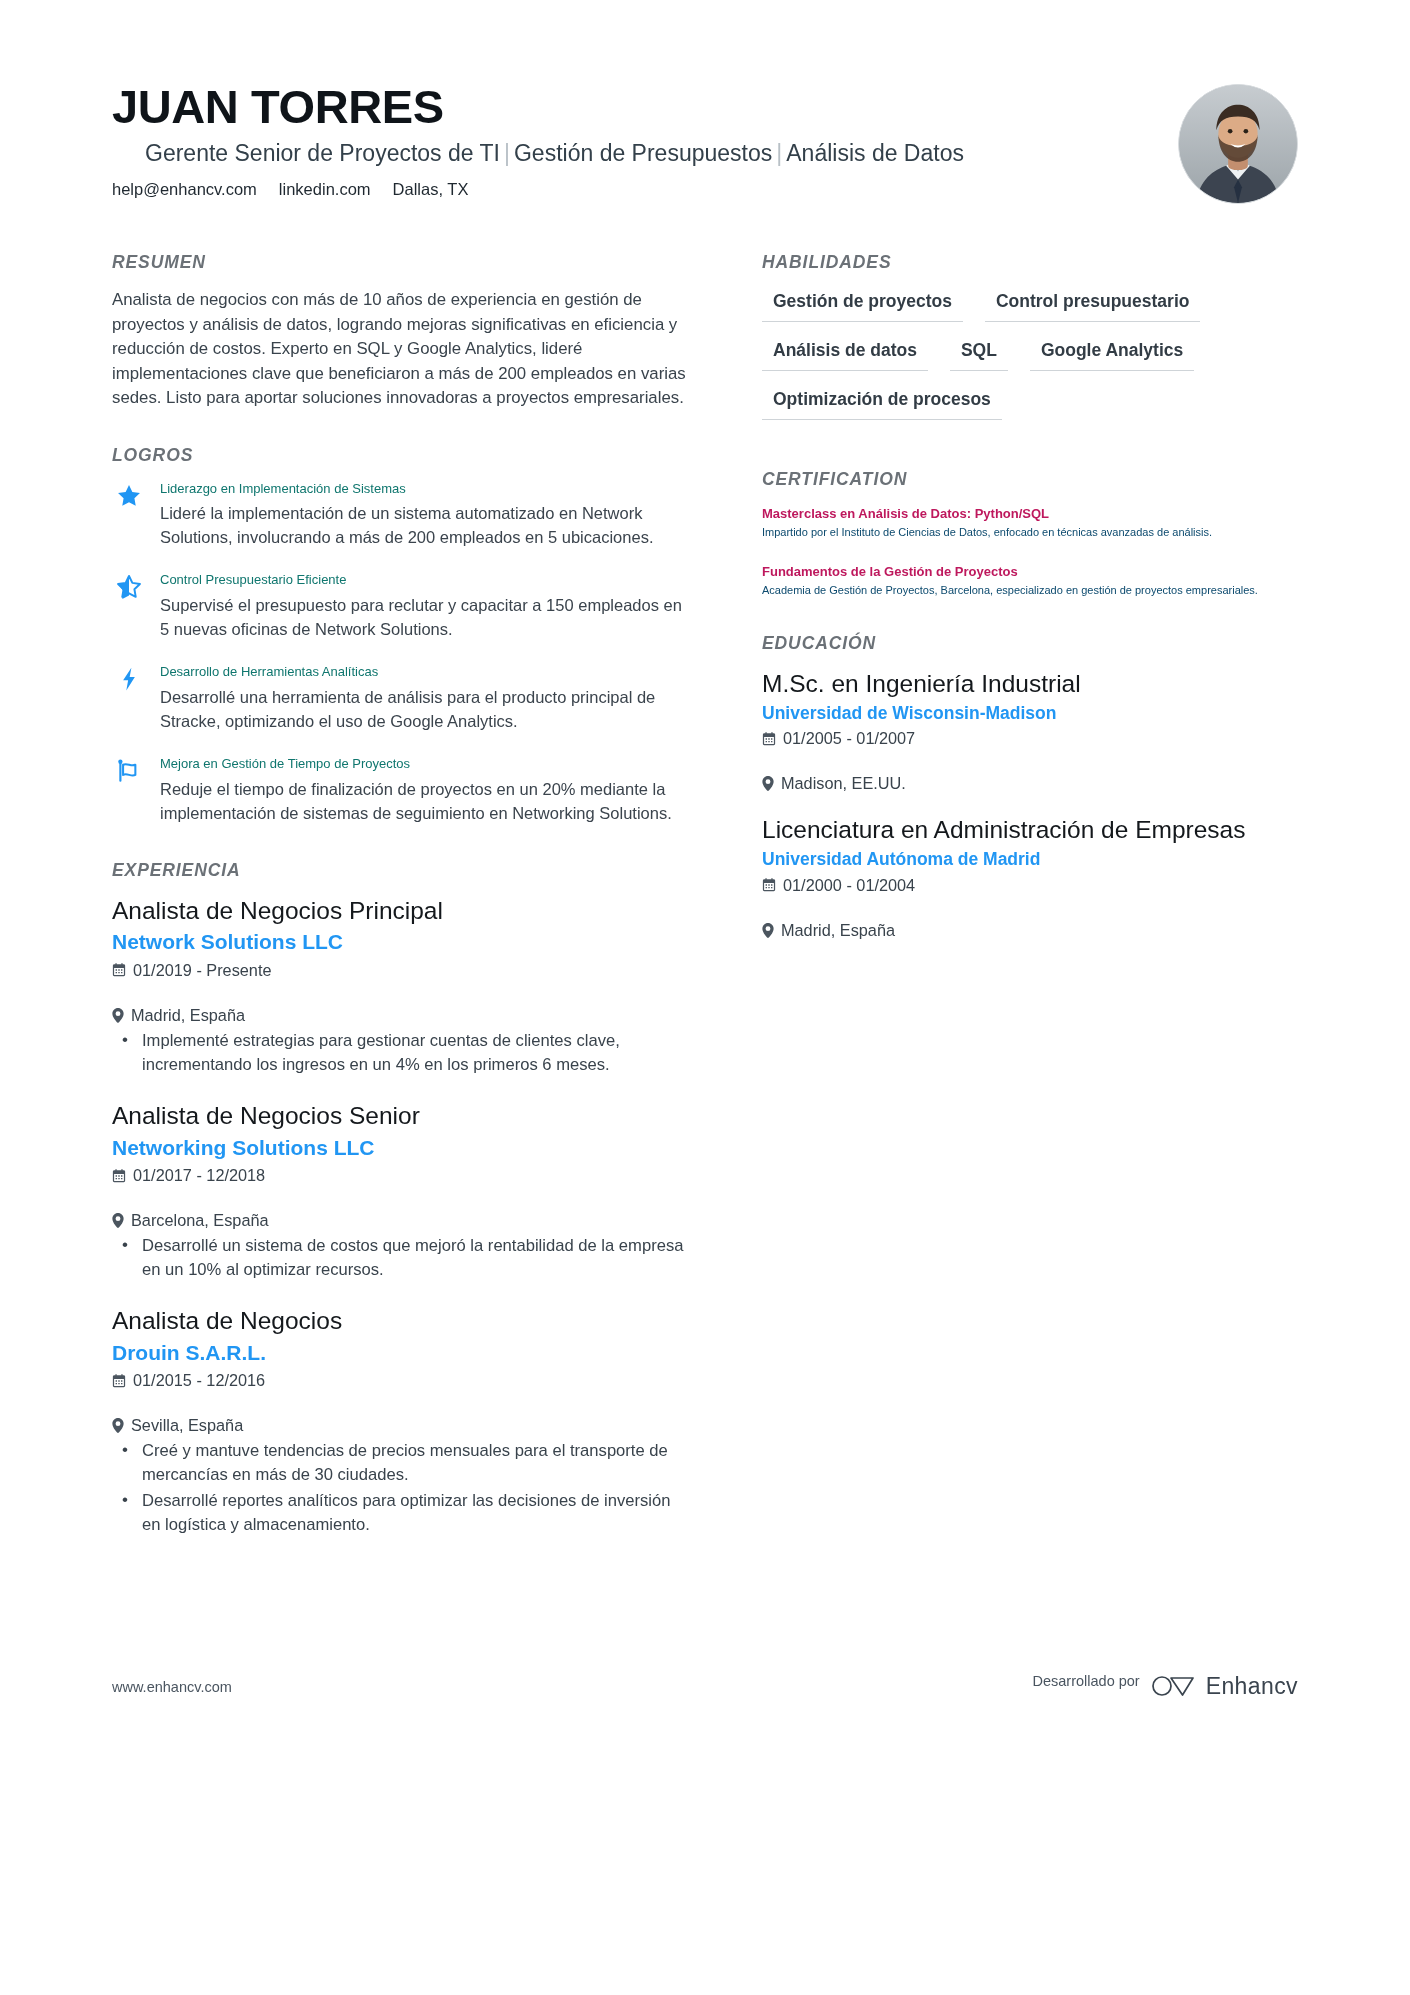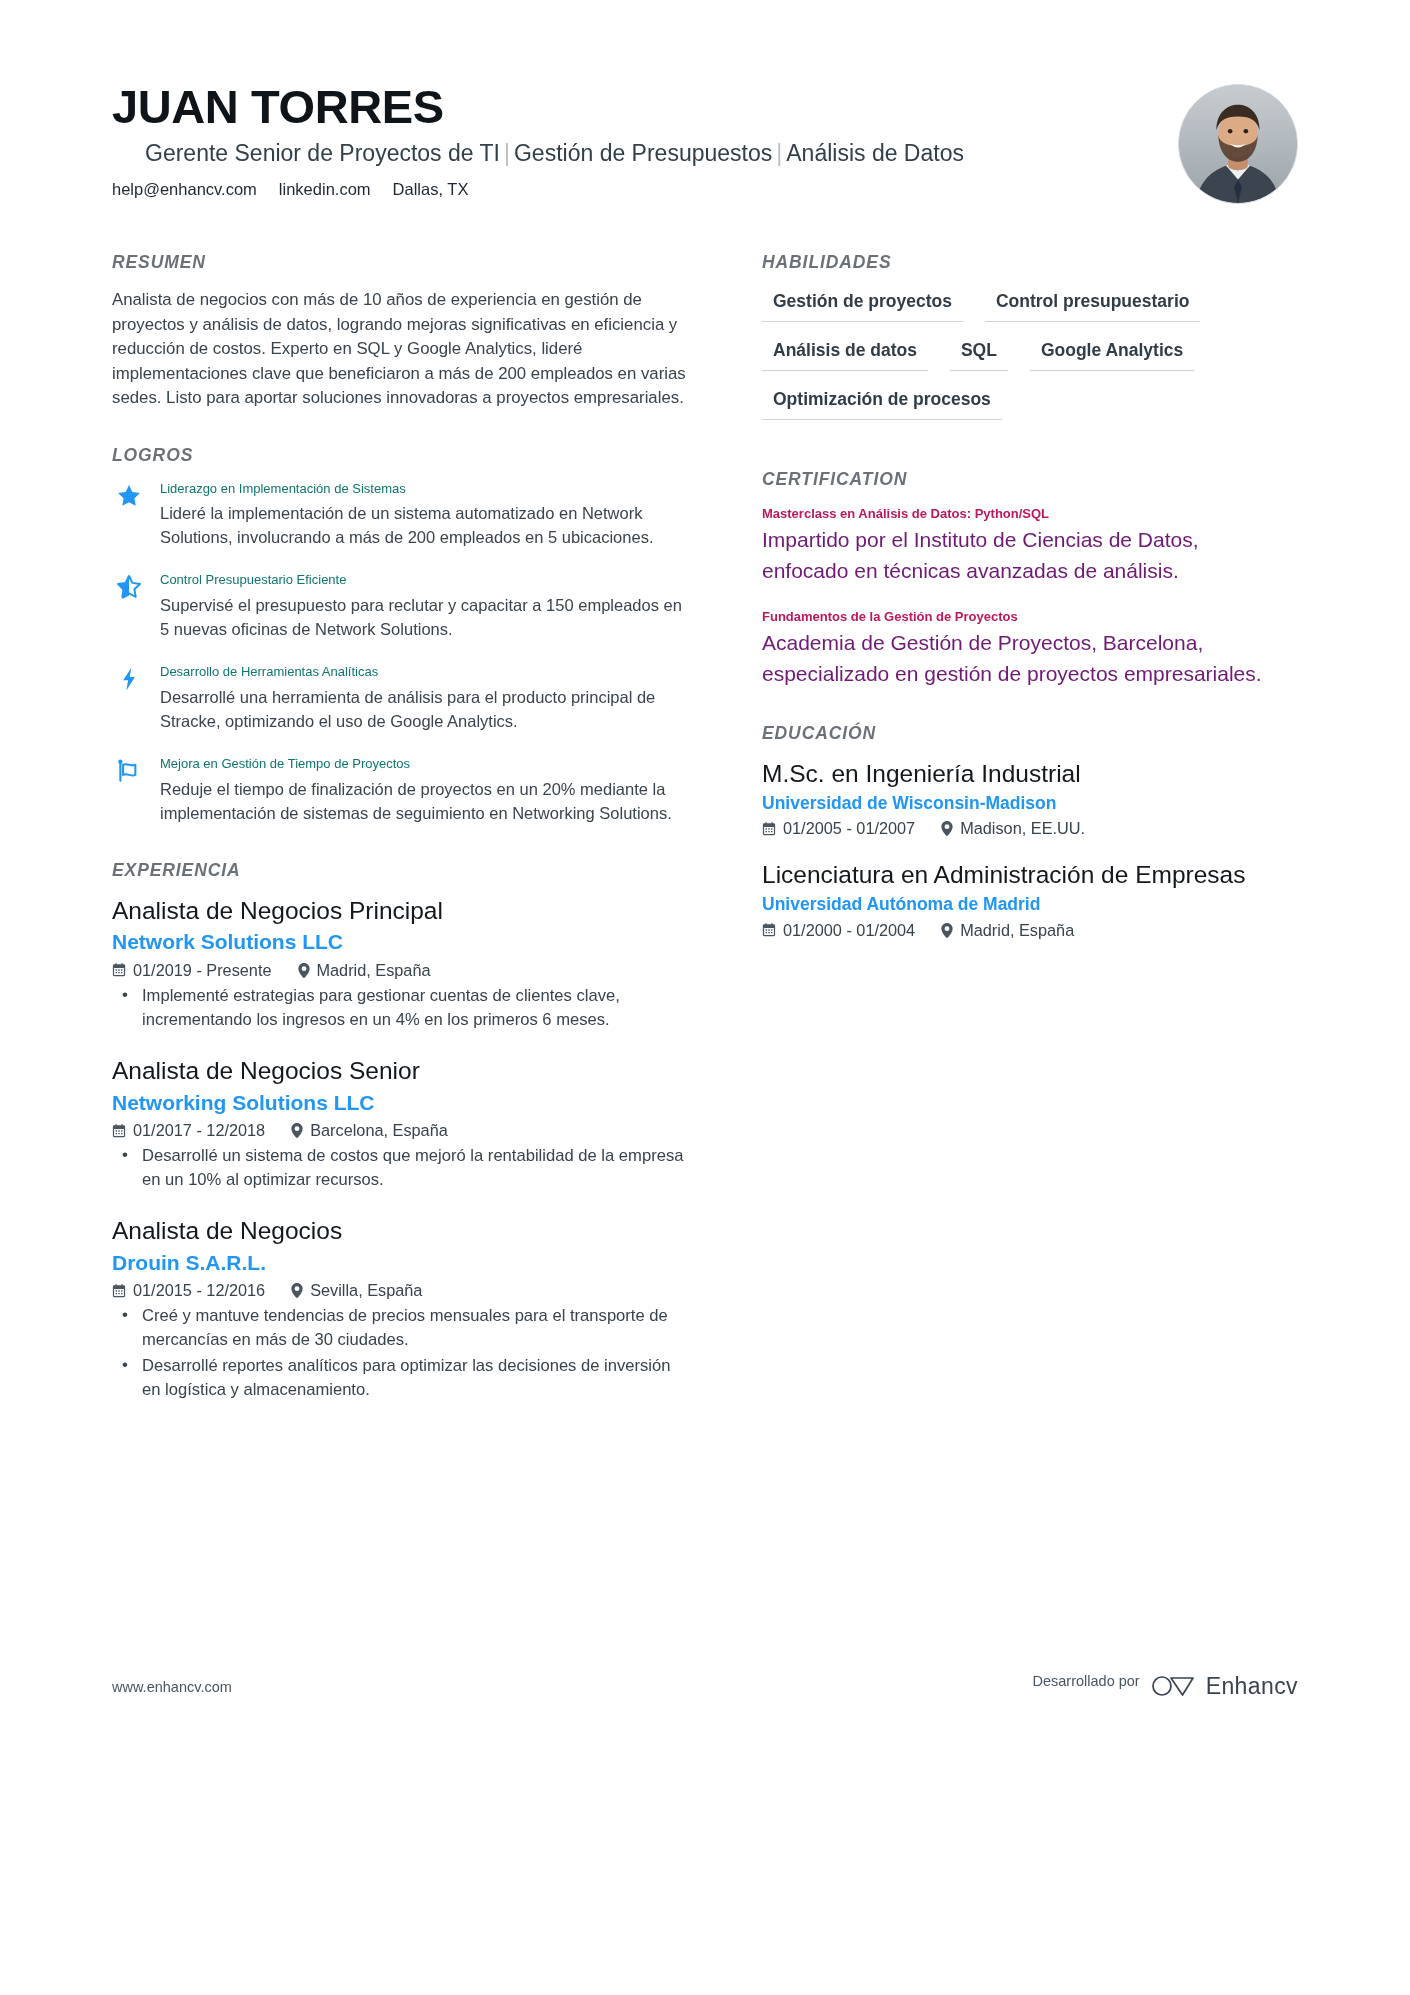--- a/index.html
+++ b/index.html
@@ -139,25 +139,26 @@
   }
   .job-company {
     font-size: 21px;
     font-weight: 700;
     color: #2196f3;
     line-height: 1.35;
     margin-bottom: 4px;
   }
   .meta-row {
     display: flex;
-    align-items: flex-end;
+    align-items: flex-start;
     gap: 26px;
     font-size: 16.3px;
     color: #39434c;
     margin-bottom: 4px;
+    flex-direction: column;
   }
   .meta-item { display: flex; align-items: center; gap: 7px; }
   .meta-item svg { flex: 0 0 auto; display: block; }
 
   ul.bullets { list-style: none; margin: 0; padding: 0; }
   ul.bullets li {
     position: relative;
     padding-left: 30px;
     font-size: 16.6px;
     line-height: 1.45;
@@ -192,23 +193,23 @@
   
   .cert { margin-bottom: 22px; }
   .cert-title {
     font-size: 13px;
     font-weight: 700;
     color: #be185d;
     line-height: 1.32;
     margin-bottom: 3px;
   }
   .cert-desc {
-    font-size: 21px;
+    font-size: 11px;
     line-height: 1.45;
-    color: #701a75;
+    color: #0c4a6e;
   }
 
   
   .edu { margin-bottom: 22px; }
   .edu-degree {
     font-size: 24.5px;
     font-weight: 400;
     color: #14181c;
     line-height: 1.25;
     margin-bottom: 2px;

